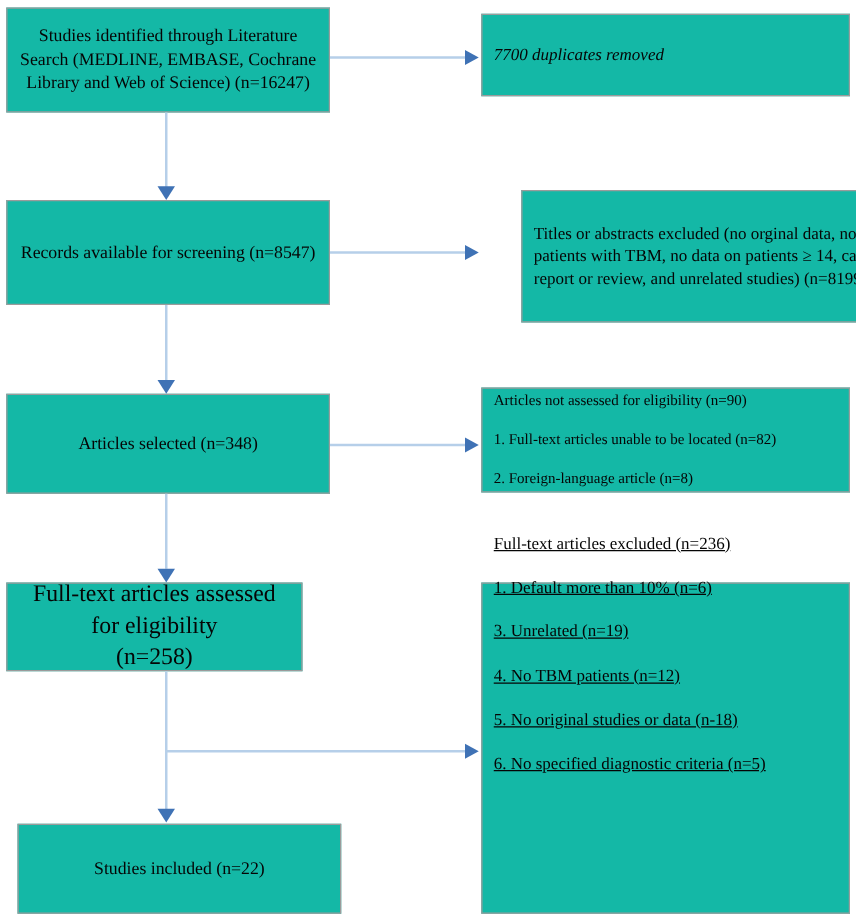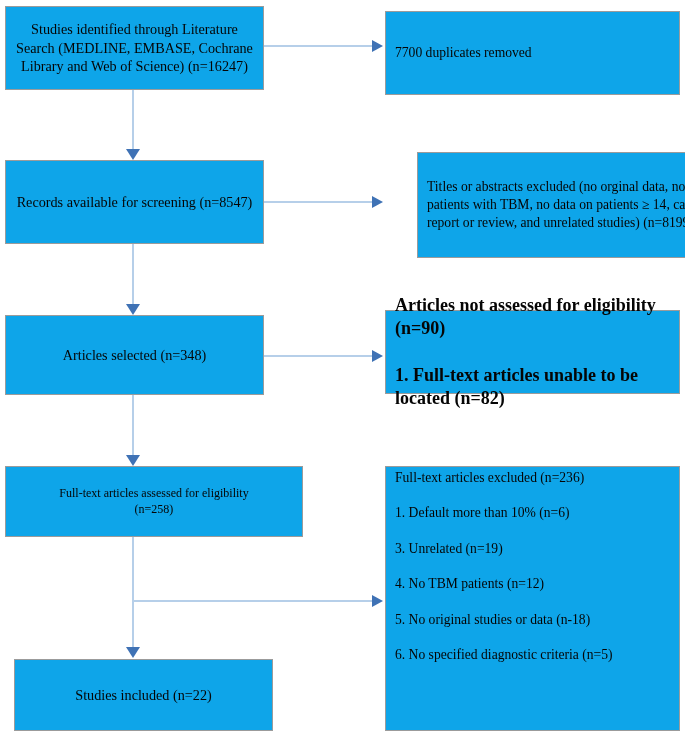--- a/index.html
+++ b/index.html
@@ -16,21 +16,21 @@
   }
   #diagram {
     position: relative;
     width: 685px;
     height: 734px;
   }
   
   .box {
     position: absolute;
     box-sizing: border-box;
-    background: #0ea5e9;
+    background: #14b8a6;
     border: 1.6px solid #9b9b9b;
     display: flex;
     align-items: center;
     line-height: 1.30;
     color: #050505;
   }
   .box.center {
     justify-content: center;
     text-align: center;
     padding: 4px 8px;
@@ -42,28 +42,28 @@
   }
   .box .txt {
     display: block;
     width: 100%;
     white-space: pre-line;
   }
   
   #box-identified   { left: 5px;  top: 6px;   width: 259px; height: 84px;  font-size: 14.2px; }
   #box-screening    { left: 5px;  top: 160px; width: 259px; height: 84px;  font-size: 14.2px; justify-content: center; }
   #box-selected     { left: 5px;  top: 315px; width: 259px; height: 80px;  font-size: 14.2px; align-items: center; }
-  #box-fulltext     { left: 5px;  top: 466px; width: 298px; height: 71px;  font-size: 12px; }
+  #box-fulltext     { left: 5px;  top: 466px; width: 237px; height: 71px;  font-size: 19px; }
   #box-included     { left: 14px;  top: 659px; width: 259px; height: 72px;  font-size: 14.2px; }
   
-  #box-duplicates   { left: 385px; top: 11px;  width: 295px; height: 84px;  font-size: 13.6px; }
+  #box-duplicates   { left: 385px; top: 11px;  width: 295px; height: 66px;  font-size: 13.6px; font-style: italic; }
   #box-titles       { left: 385px; top: 152px; width: 295px; height: 106px; font-size: 13.6px; margin-left: 32px; }
-  #box-notassessed  { left: 385px; top: 310px; width: 295px; height: 84px;  font-size: 18px; font-weight: bold; }
+  #box-notassessed  { left: 385px; top: 310px; width: 295px; height: 84px;  font-size: 12px; }
   #box-excluded     { left: 385px; top: 466px; width: 295px; height: 265px; font-size: 13.6px;
-                      align-items: center; padding-top: 28px; }
+                      align-items: flex-end; padding-top: 28px; text-decoration: underline; }
   
   .vline {
     position: absolute;
     width: 2px;
     background: #b6cfe9;
   }
   .hline {
     position: absolute;
     height: 2px;
     background: #b6cfe9;
@@ -114,20 +114,21 @@
   </div>
 
   <div class="box left" id="box-titles">
     <span class="txt">Titles or abstracts excluded (no orginal    data, no patients with TBM, no data on       patients ≥ 14, case report or review, and unrelated studies) (n=8199)</span>
   </div>
 
   <div class="box left" id="box-notassessed">
     <div class="txt">
       <div>Articles not assessed for eligibility (n=90)</div>
       <div>1.  Full-text articles unable to be located (n=82)</div>
+      <div>2.  Foreign-language article (n=8)</div>
     </div>
   </div>
 
   <div class="box left" id="box-excluded">
     <div class="txt">
       <div>Full-text articles excluded (n=236)</div>
       <div>1. Default more than 10% (n=6)</div>
       <div>3. Unrelated (n=19)</div>
       <div>4. No TBM patients (n=12)</div>
       <div>5. No original studies or data (n-18)</div>

